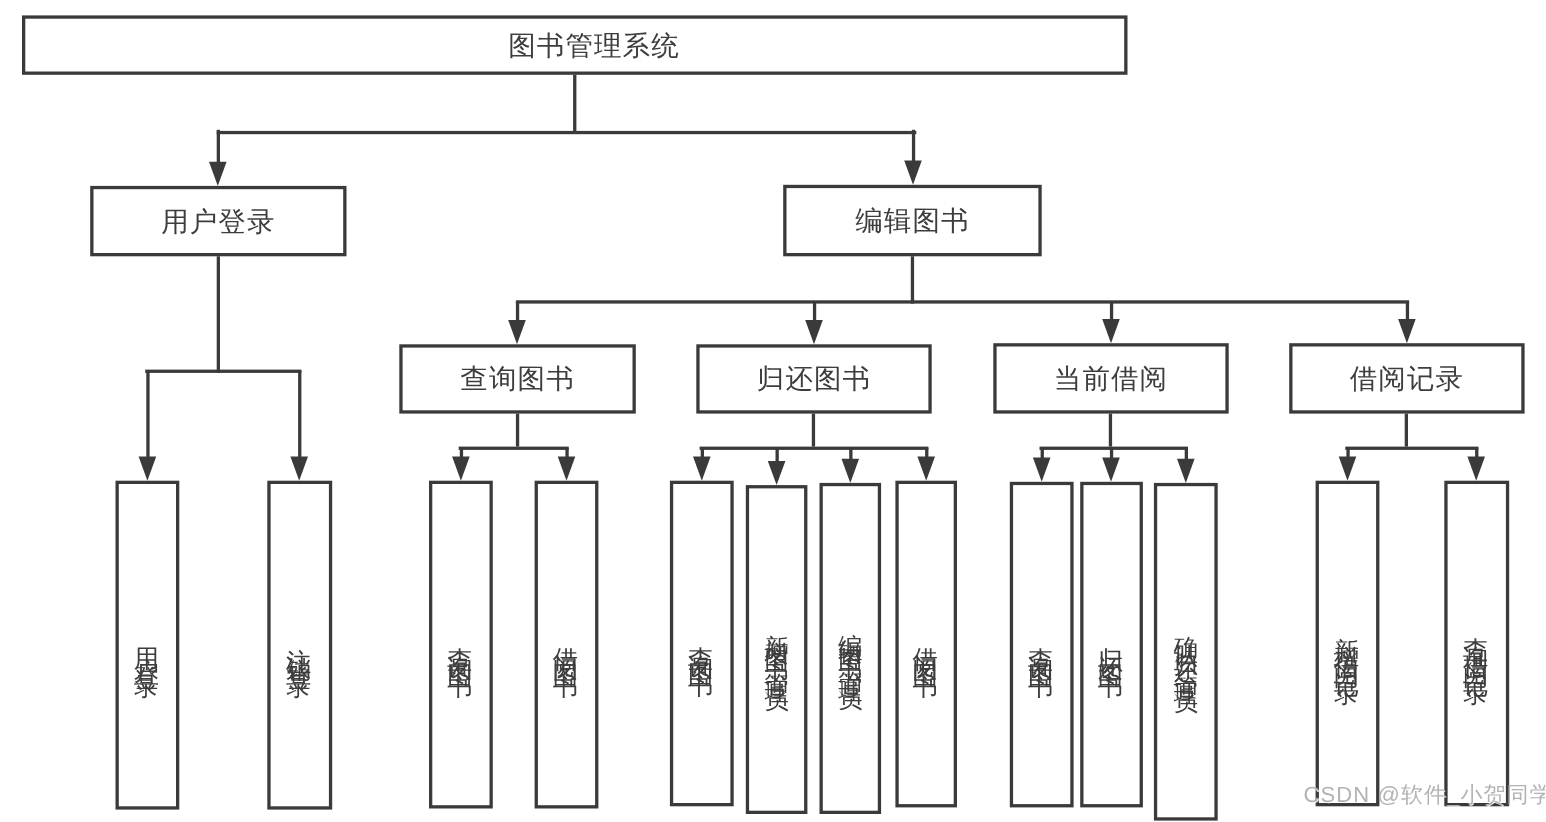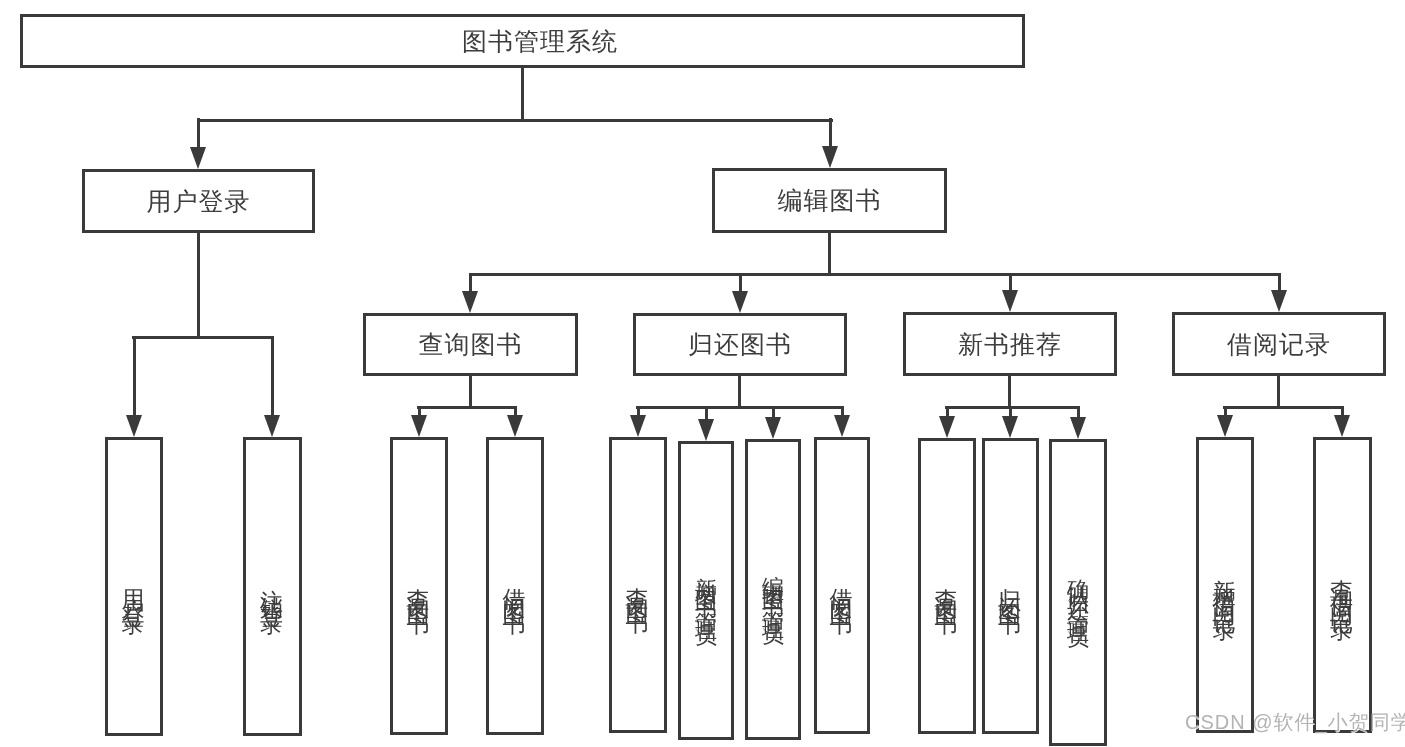--- a/index.html
+++ b/index.html
@@ -96,21 +96,21 @@
   <div class="arrow" style="left:1002px;top:276px;height:36px;"></div>
   <div class="arrow" style="left:1271px;top:276px;height:36px;"></div>
 
   <div class="box hbox" style="left:363px;top:313px;width:215px;height:63px;">
     <span class="lbl">查询图书</span>
   </div>
   <div class="box hbox" style="left:633px;top:313px;width:214px;height:63px;">
     <span class="lbl">归还图书</span>
   </div>
   <div class="box hbox" style="left:903px;top:312px;width:214px;height:64px;">
-    <span class="lbl">新书推荐</span>
+    <span class="lbl">当前借阅</span>
   </div>
   <div class="box hbox" style="left:1172px;top:312px;width:214px;height:64px;">
     <span class="lbl">借阅记录</span>
   </div>
 
   <div class="vline" style="left:469px;top:376px;height:30px;"></div>
   <div class="hline" style="left:417px;top:406px;width:100px;"></div>
   <div class="arrow" style="left:411px;top:409px;height:28px;"></div>
   <div class="arrow" style="left:507px;top:409px;height:28px;"></div>
 

